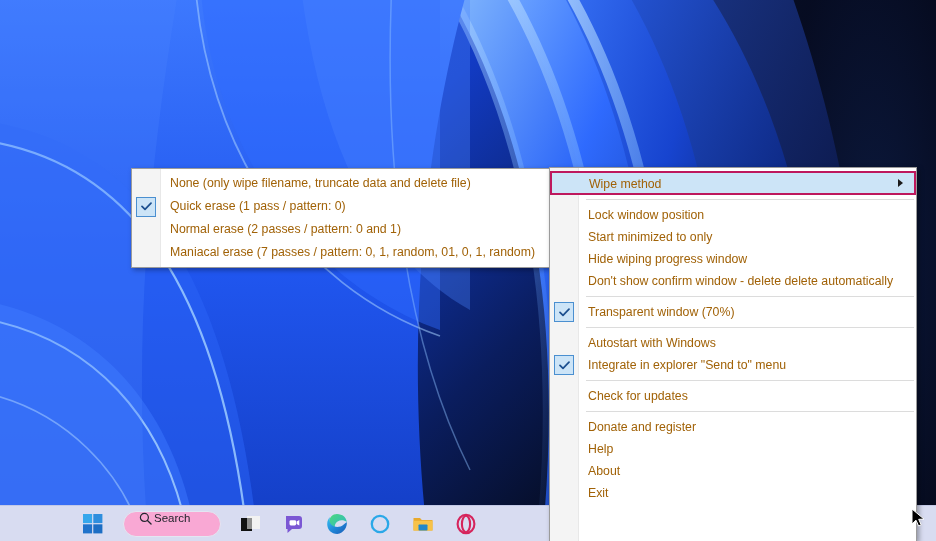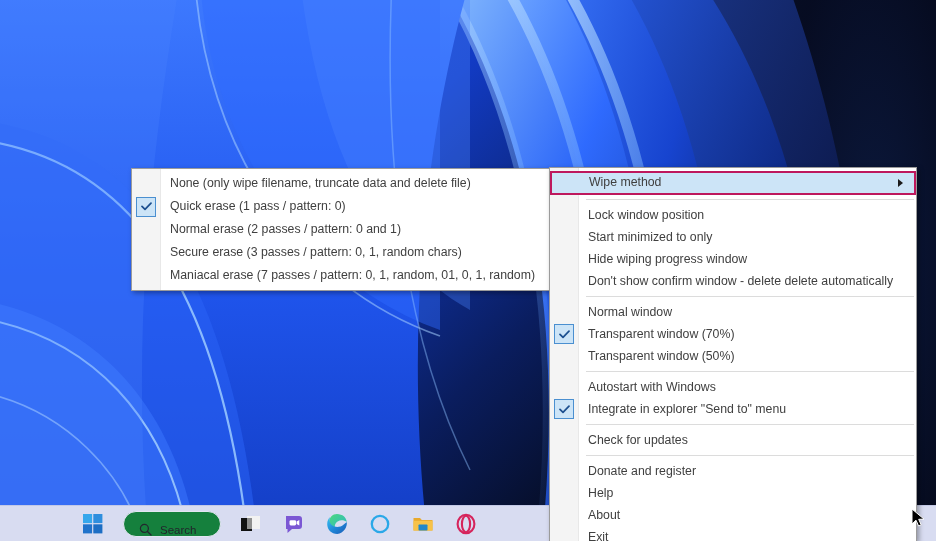--- a/index.html
+++ b/index.html
@@ -43,27 +43,27 @@
     top: 0; bottom: 0; left: 0;
     width: 29px;
     background: #f4f4f4;
     border-right: 1px solid #e8e8e8;
   }
   .menu-inner { position: relative; z-index: 2; padding: 3px 0; }
 
   .mi {
     position: relative;
     display: flex;
-    align-items: flex-end;
+    align-items: flex-start;
     height: 22px;
     padding-left: 38px;
     padding-right: 8px;
     white-space: nowrap;
     cursor: default;
-    color: #404040;
+    color: #a16207;
     line-height: 22px;
   }
   .mi.sel {
     background: #cce4f7;
     border: 2px solid #be185d;
     padding-left: 37px;
     height: 24px;
   }
   .mi .label { flex: 1 1 auto; }
 
@@ -136,26 +136,26 @@
   .tb-btn {
     width: 34px; height: 30px;
     display: flex; align-items: center; justify-content: center;
     border-radius: 5px;
     cursor: default;
   }
   #search-pill {
     height: 26px;
     min-width: 98px;
     padding: 0 15px;
-    background: #15803d;
+    background: #f9a8d4;
     border: 1px solid #e3e6f2;
     border-radius: 13px;
     display: flex;
-    align-items: flex-end;
-    gap: 8px;
+    align-items: flex-start;
+    gap: 2px;
     font-size: 11.5px;
     color: #22242c;
     margin-left: 4px;
     margin-right: 4px;
   }
 
   
   #cursor {
     position: absolute;
     left: 911px;
@@ -262,23 +262,20 @@
               <path d="M1 4.4 L4 7.4 L10 1.2" stroke="#1c4f8f" stroke-width="1.7" fill="none" stroke-linecap="round" stroke-linejoin="round"></path>
             </svg>
         </span>
         <span class="label">Quick erase (1 pass / pattern: 0)</span>
       </div>
 
       <div class="mi">
         <span class="label">Normal erase (2 passes / pattern: 0 and 1)</span>
       </div>
 
-      <div class="mi">
-        <span class="label">Secure erase (3 passes / pattern: 0, 1, random chars)</span>
-      </div>
 
       <div class="mi">
         <span class="label">Maniacal erase (7 passes / pattern: 0, 1, random, 01, 0, 1, random)</span>
       </div>
 
     </div>
   </div>
 
   <div class="ctx-menu" id="menu-main">
     <div class="gutter"></div>
@@ -299,33 +296,27 @@
       </div>
       <div class="mi">
         <span class="label">Hide wiping progress window</span>
       </div>
       <div class="mi">
         <span class="label">Don't show confirm window - delete delete automatically</span>
       </div>
 
       <div class="sep"></div>
 
-      <div class="mi">
-        <span class="label">Normal window</span>
-      </div>
       <div class="mi">
         <span class="check">
           <svg width="11" height="9" viewBox="0 0 11 9">
               <path d="M1 4.4 L4 7.4 L10 1.2" stroke="#1c4f8f" stroke-width="1.7" fill="none" stroke-linecap="round" stroke-linejoin="round"></path>
             </svg>
         </span>
         <span class="label">Transparent window (70%)</span>
-      </div>
-      <div class="mi">
-        <span class="label">Transparent window (50%)</span>
       </div>
 
       <div class="sep"></div>
 
       <div class="mi">
         <span class="label">Autostart with Windows</span>
       </div>
       <div class="mi">
         <span class="check">
           <svg width="11" height="9" viewBox="0 0 11 9">

